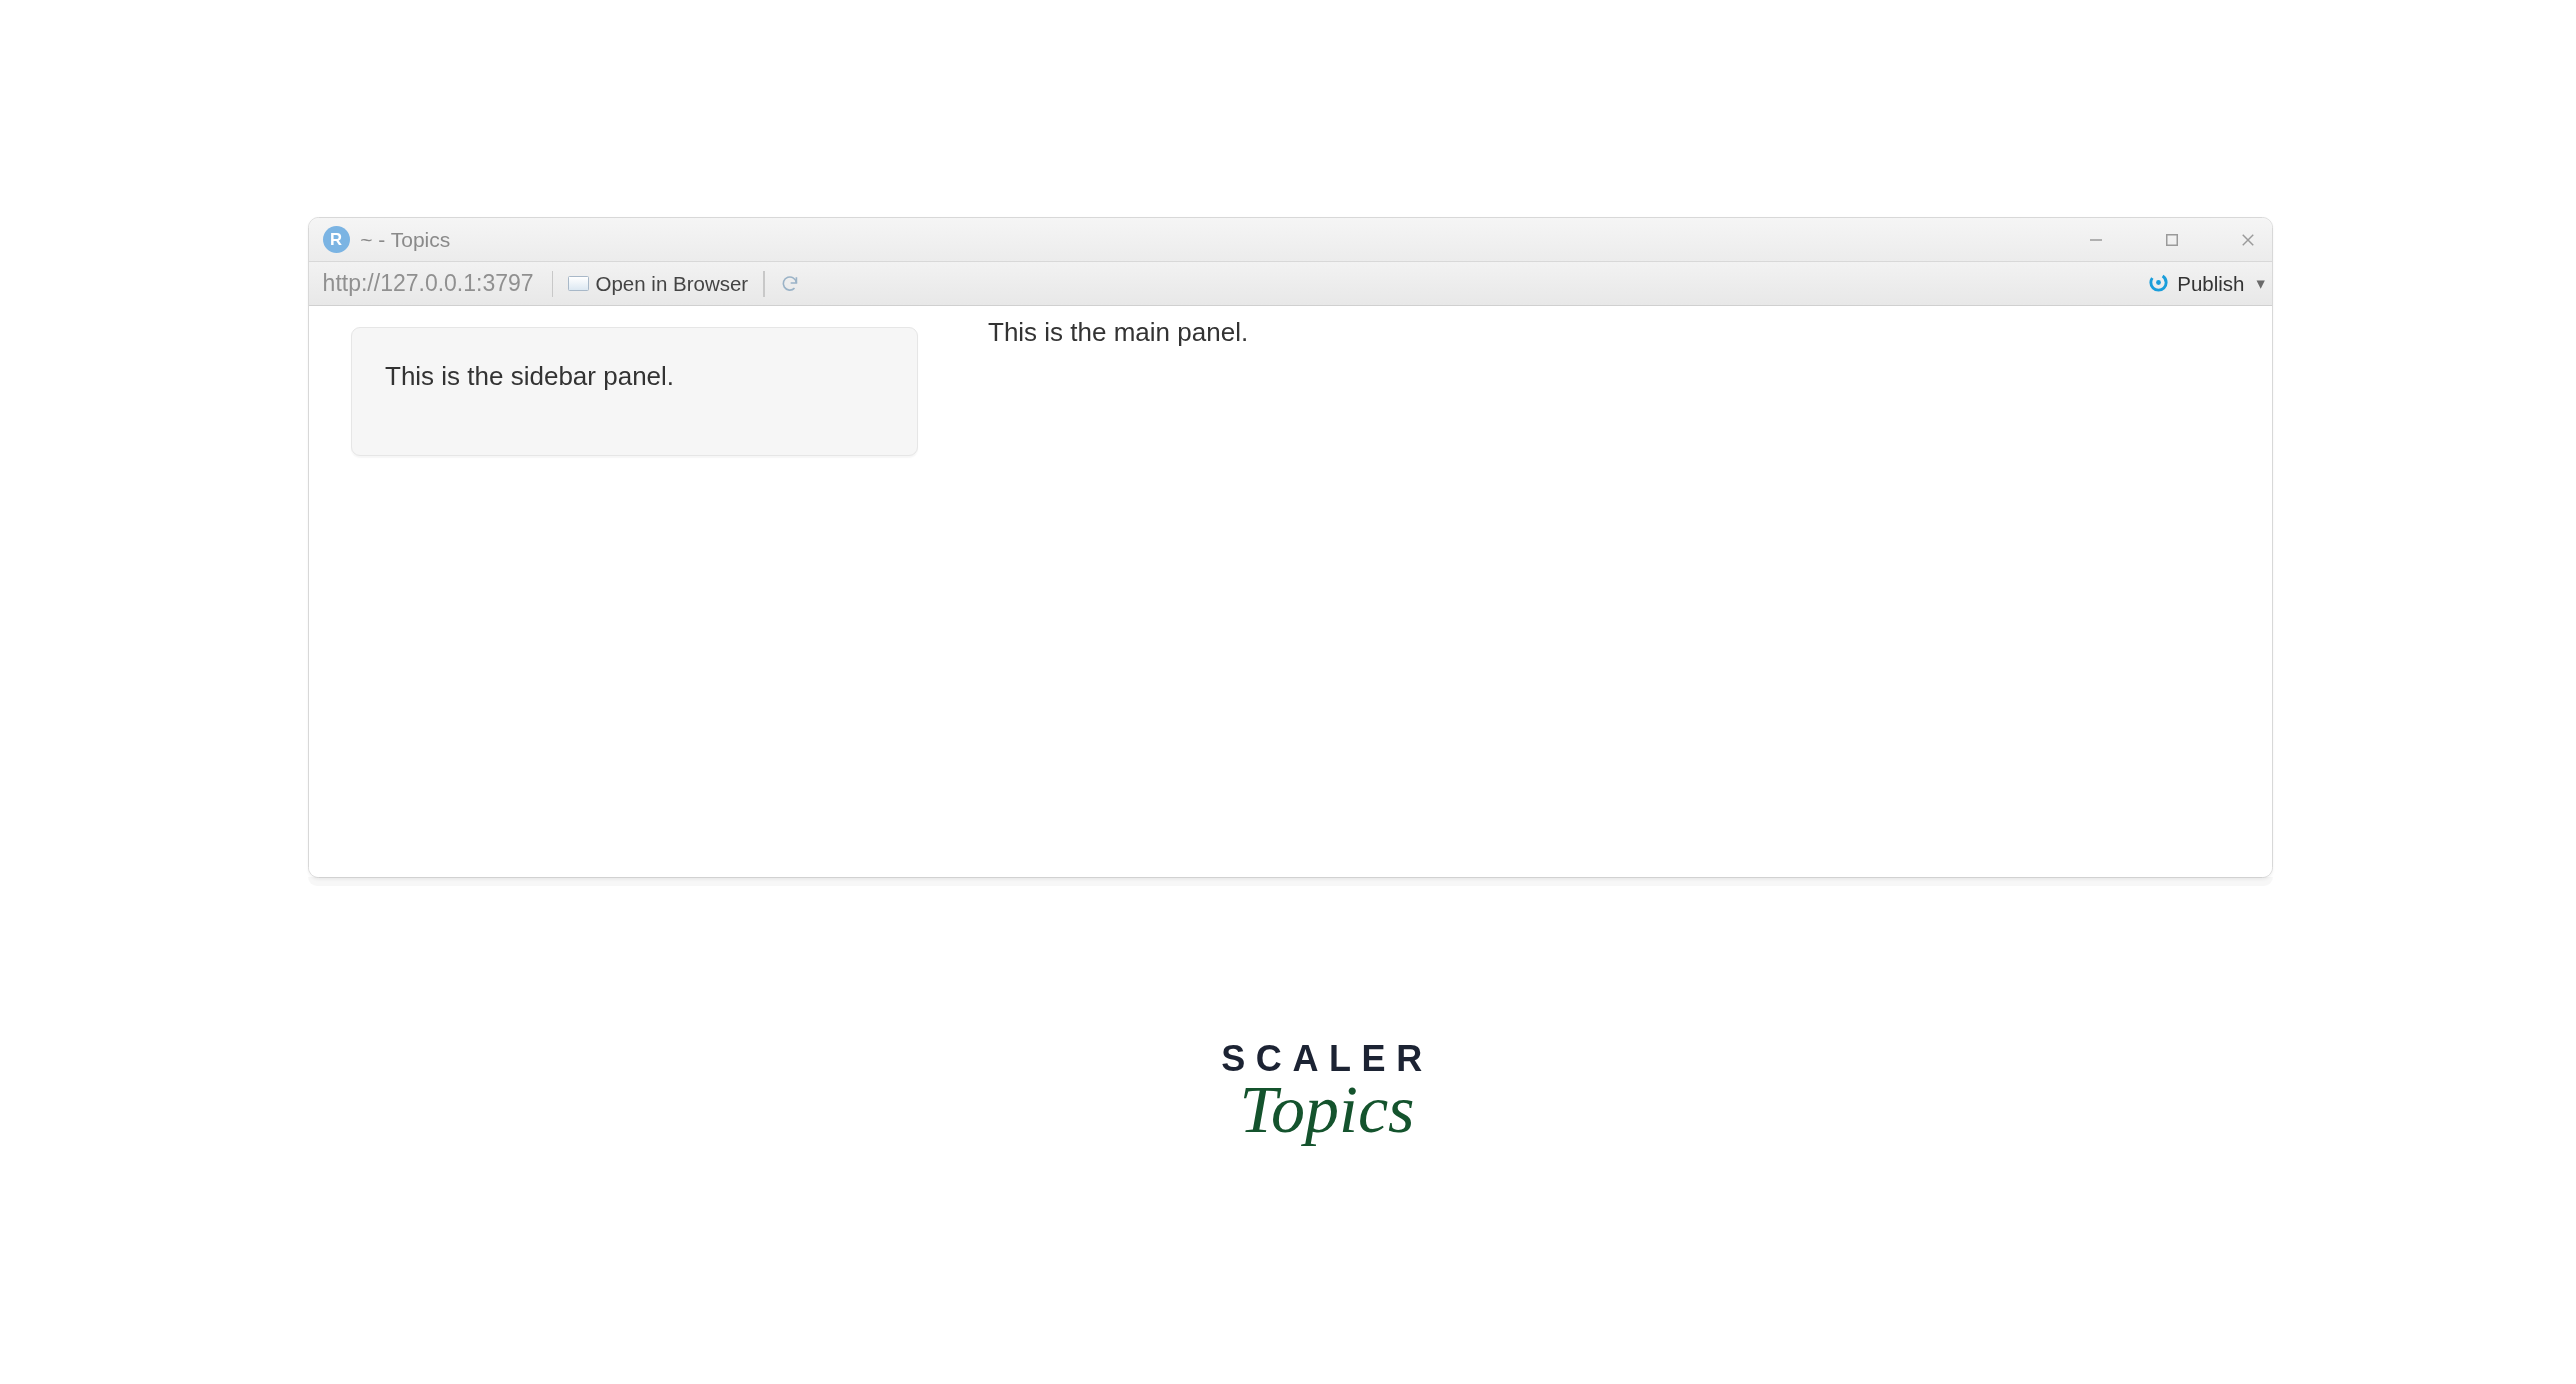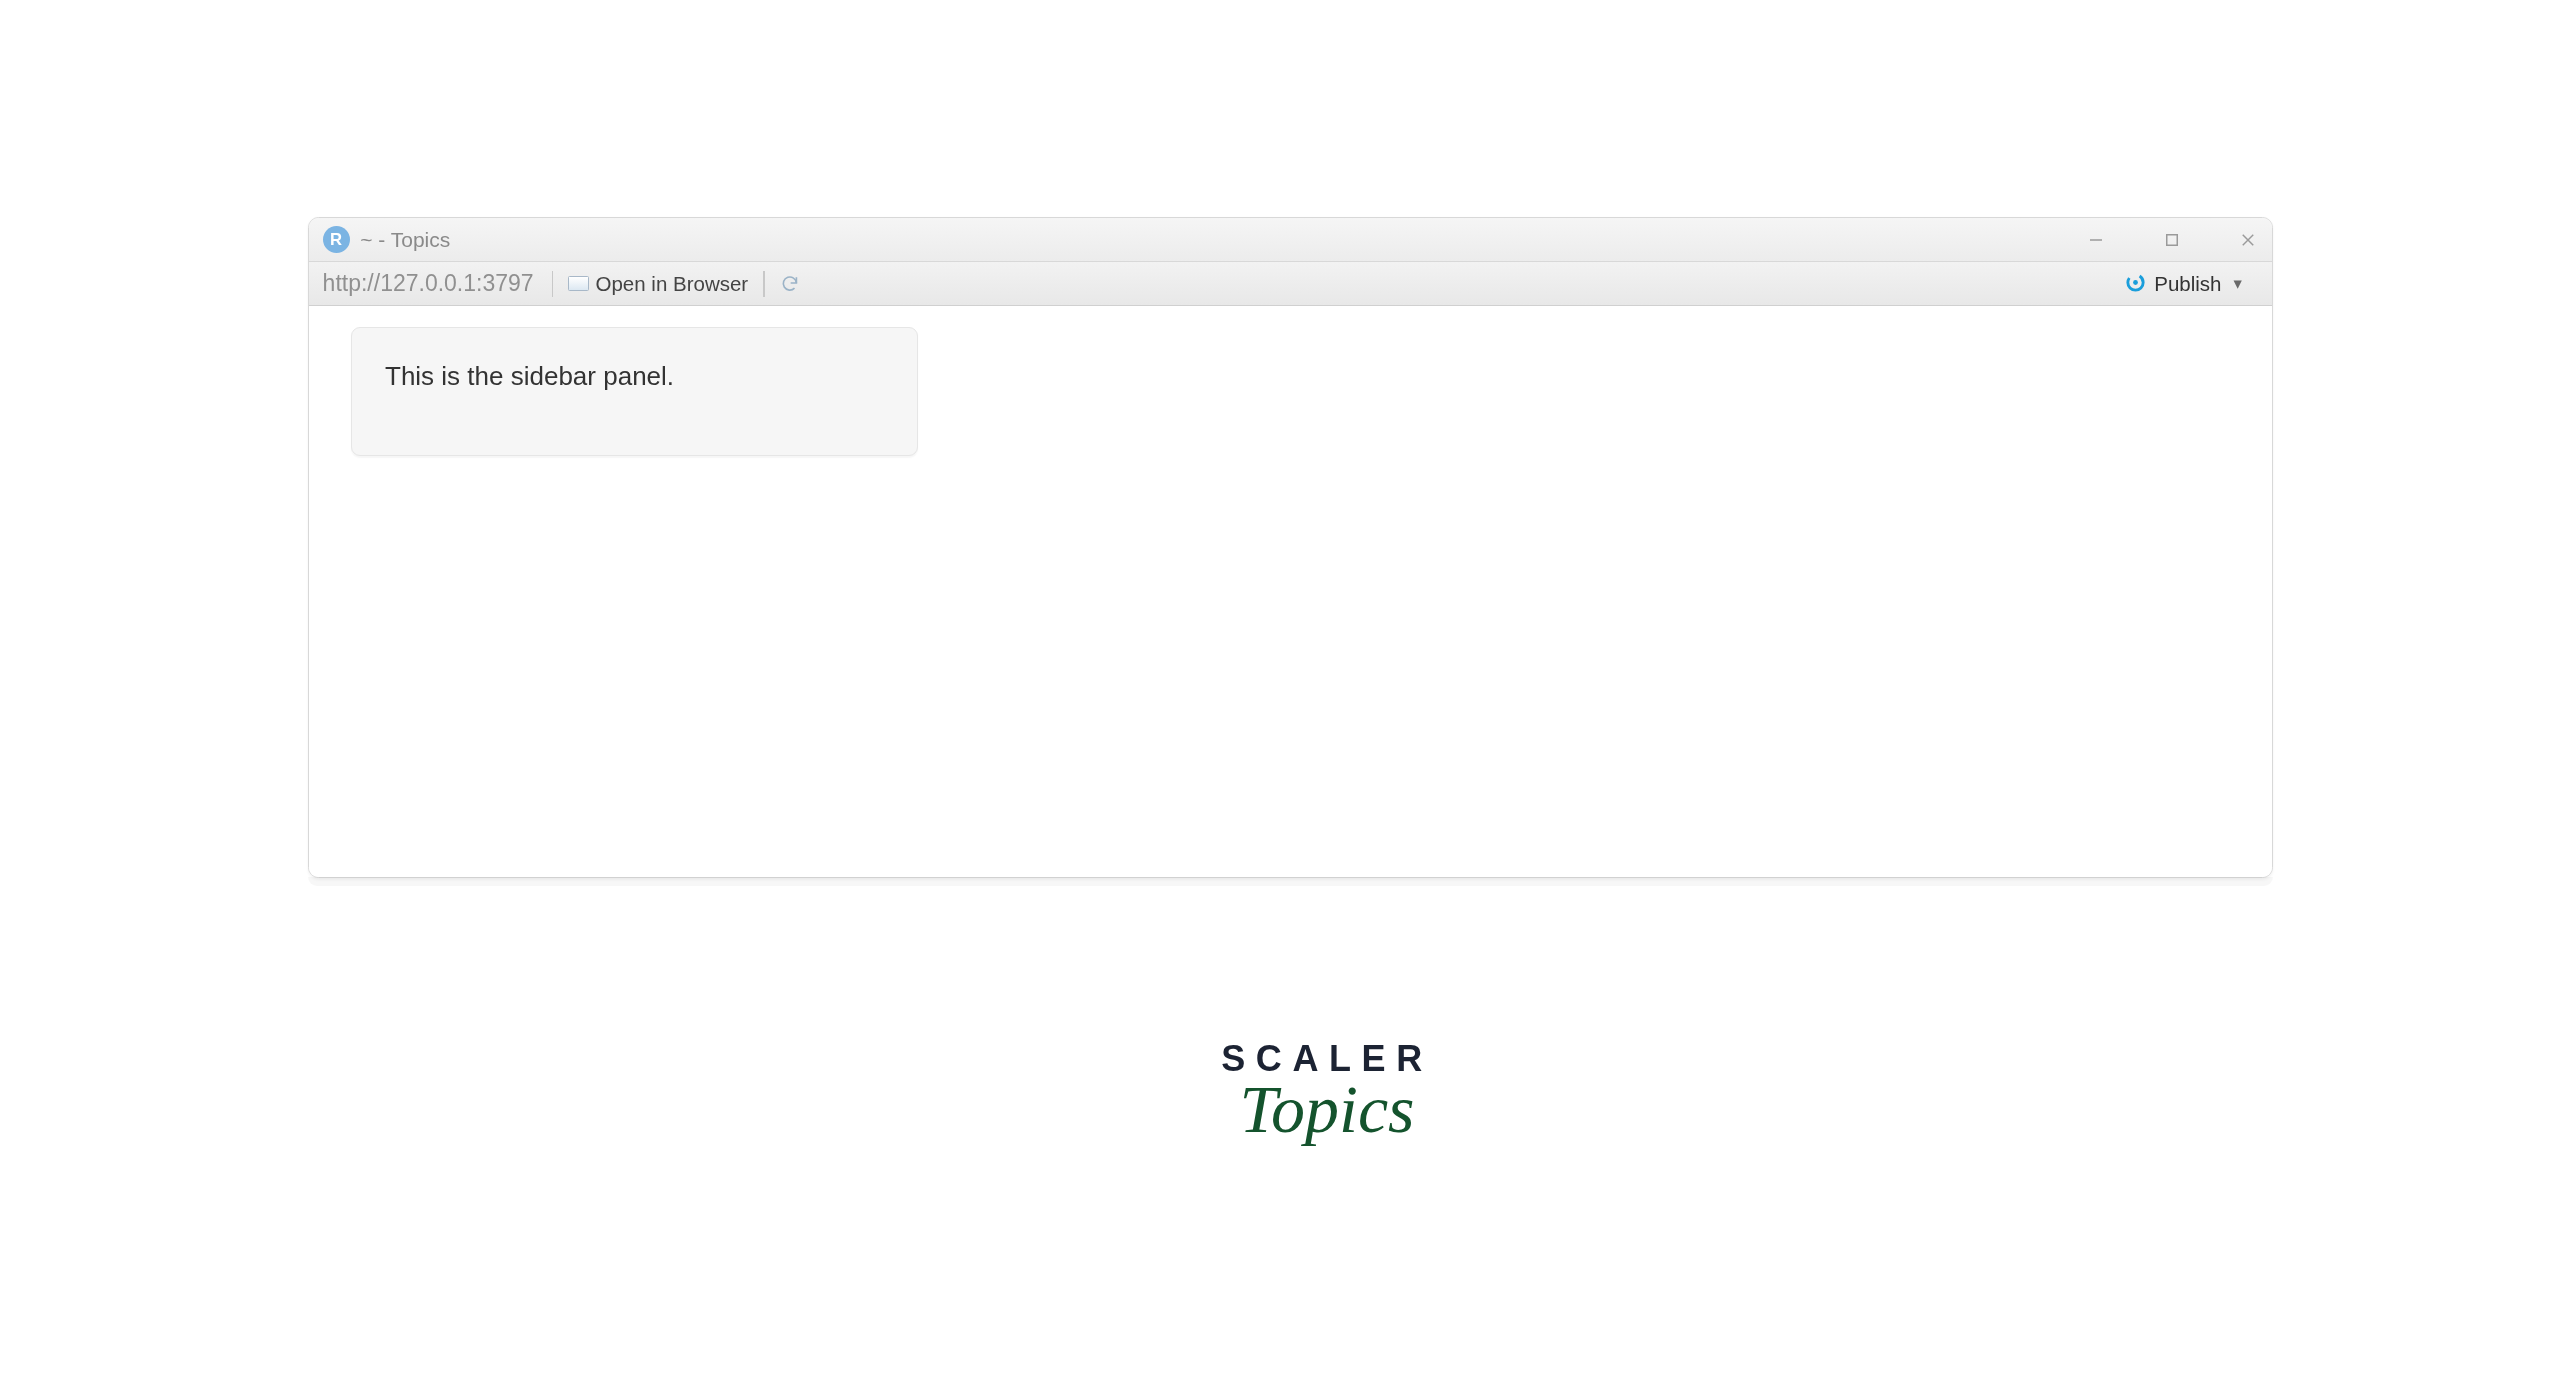--- a/index.html
+++ b/index.html
@@ -117,21 +117,21 @@
       position: relative;
       display: inline-block;
     }
     .refresh-icon svg {
       width: 19.7px;
       height: 19.7px;
       color: #9bb3c7;
     }
     .publish-group {
       position: absolute;
-      right: 30px;
+      right: 7px;
       display: flex;
       align-items: center;
       gap: 7.6px;
       cursor: pointer;
     }
     .publish-icon svg {
       width: 23px;
       height: 23px;
     }
     .publish-label {
@@ -280,20 +280,23 @@
         </span>
         <span class="publish-label">Publish</span>
         <span class="caret">▾</span>
       </div>
     </div>
 
     <div class="content">
       <div class="sidebar-panel">
         <div class="sidebar-text">This is the sidebar panel.</div>
       </div>
+      <div class="main-panel">
+        <div class="main-text">This is the main panel.</div>
+      </div>
     </div>
   </div>
 
   <div class="window-shadow-bottom"></div>
 
   <div class="logo-wrap">
     <div class="scaler-word">SCALER</div>
     <div class="topics-word">Topics</div>
   </div>
 </div>

